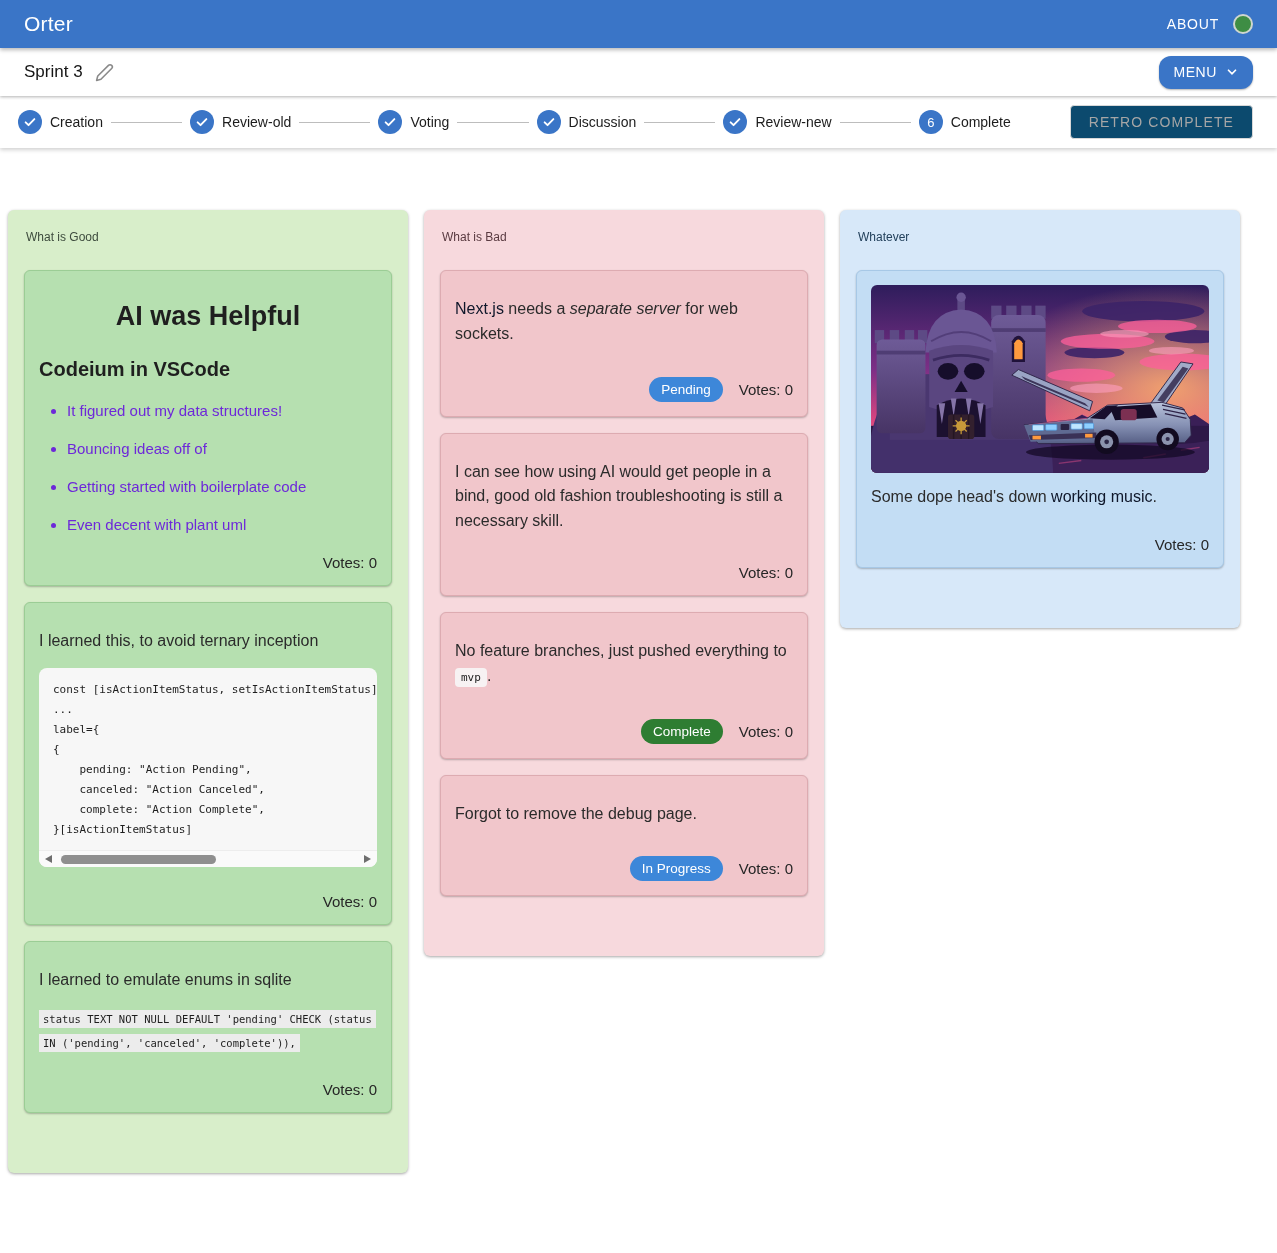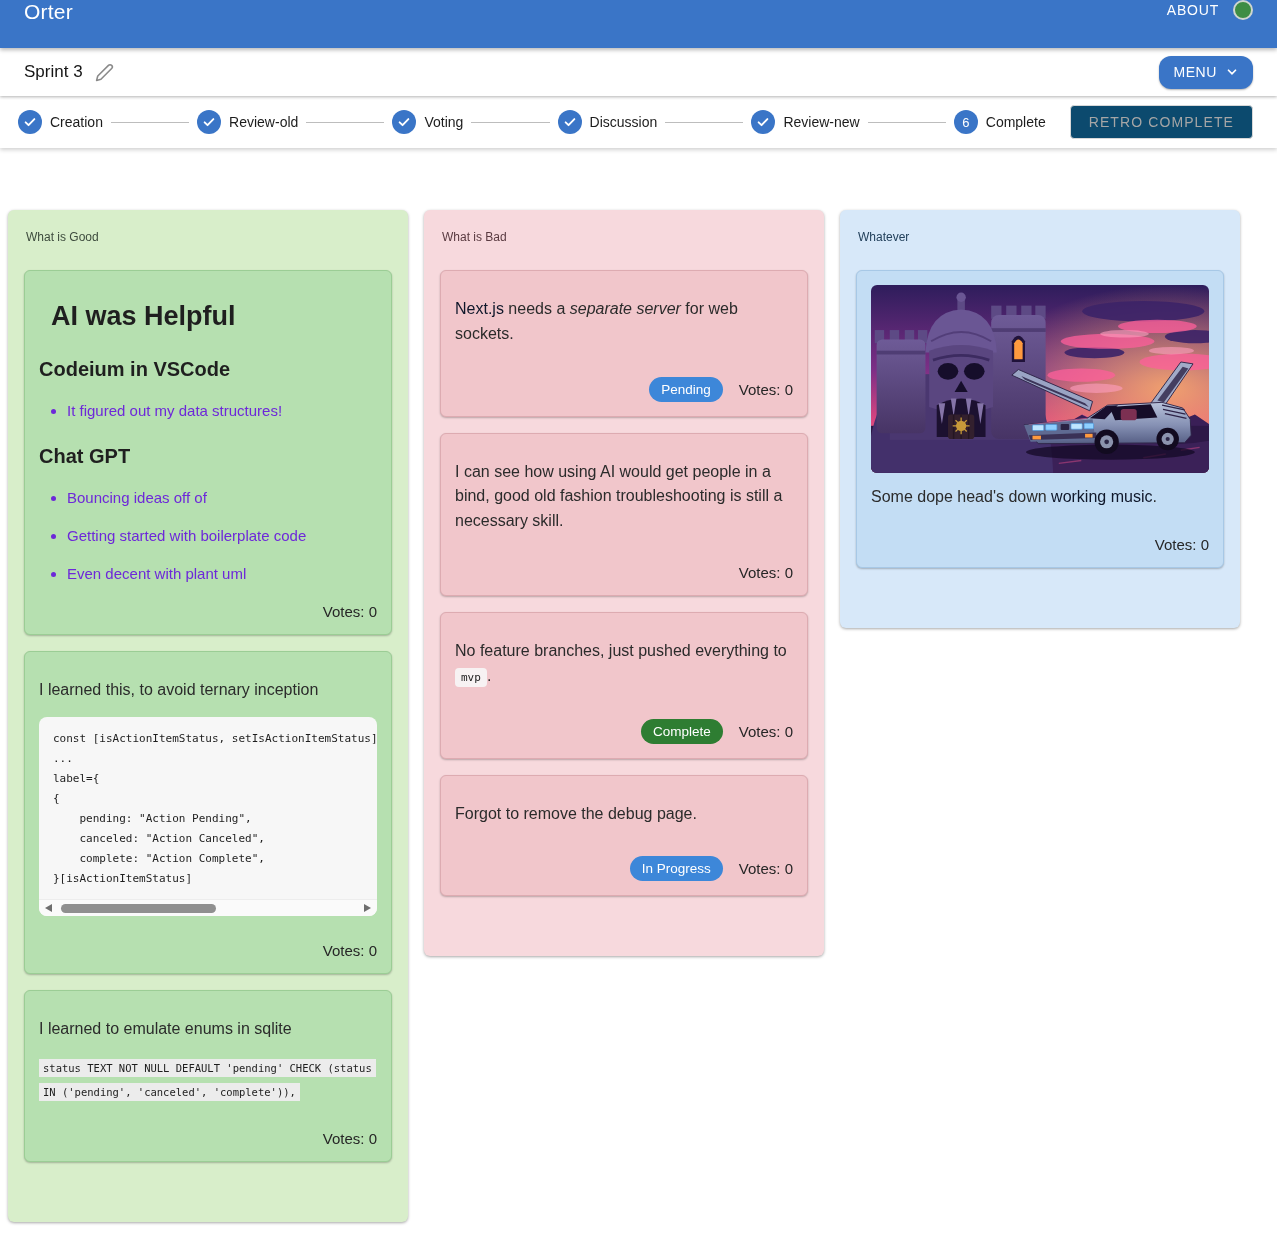--- a/index.html
+++ b/index.html
@@ -1,38 +1,38 @@
 <!DOCTYPE html>
 <html><head>
 <meta charset="utf-8">
 <style>
   * { box-sizing: border-box; }
   html,body { margin:0; padding:0; background:#fff; }
   body { font-family:"Liberation Sans", sans-serif; color:#222; min-width:1277px; }
 
   
-  .appbar { height:48px; background:#3a75c7; display:flex; align-items:flex-start;
+  .appbar { height:48px; background:#3a75c7; display:flex; align-items:center;
             padding:0 24px; color:#fff; box-shadow:0 2px 4px rgba(0,0,0,.28); position:relative; z-index:40; }
   .appbar .title { font-size:21px; font-weight:500; letter-spacing:.2px; }
   .appbar .right { margin-left:auto; display:flex; align-items:center; gap:14px; }
   .appbar .about { font-size:14px; font-weight:500; letter-spacing:.8px; cursor:pointer; }
   .status-dot { width:20px; height:20px; border-radius:50%; background:#3e8d44; border:2px solid #cfd6cf; }
 
   
   .sprintbar { height:48px; background:#fff; display:flex; align-items:center; padding:0 24px;
                box-shadow:0 1px 3px rgba(0,0,0,.30); position:relative; z-index:30; }
   .sprint-name { font-size:17px; color:#161616; }
   .edit-btn { background:none; border:none; padding:4px; margin-left:8px; cursor:pointer; display:flex; align-items:center; }
   .menu-btn { margin-left:auto; background:#3a75c7; color:#fff; border:none; border-radius:12px;
               height:33px; padding:0 14px; font-family:inherit; font-size:14px; font-weight:500; letter-spacing:.6px;
               display:flex; align-items:center; gap:8px; cursor:pointer; box-shadow:0 1px 2px rgba(0,0,0,.3); }
 
   
   .stepperbar { height:52px; background:#fff; display:flex; align-items:center;
-                padding:0 24px 0 18px; box-shadow:0 2px 4px rgba(0,0,0,.18); position:relative; z-index:20; }
+                padding:0 24px 0 18px; box-shadow:0 2px 4px rgba(0,0,0,.18); position:relative; z-index:20;gap:35px; }
   .steps { flex:1; display:flex; align-items:center; }
   .step { display:flex; align-items:center; gap:8px; flex:none; }
   .step-circle { width:24px; height:24px; border-radius:50%; background:#3a75c7; color:#fff;
                  display:flex; align-items:center; justify-content:center; font-size:13px; flex:none; }
   .step-label { font-size:14px; color:#1c1c1c; white-space:nowrap; }
   .connector { flex:1; height:1px; background:#bdbdbd; margin:0 8px; }
   .retro-btn { margin-left:24px; height:34px; padding:0 18px; background:#0c4a6e; border:1px solid #d8d8d8;
                border-radius:4px; color:#a6a6a6; font-family:inherit; font-size:14px; font-weight:500;
                letter-spacing:1.1px; cursor:default; }
 
@@ -46,21 +46,21 @@
   .col-good .col-title { color:#3d4b3d; }
   .col-bad .col-title { color:#5a3b41; }
   .col-whatever .col-title { color:#23415c; }
 
   .card { border-radius:6px; padding:14px; margin-bottom:16px; box-shadow:0 1px 2px rgba(0,0,0,.25); }
   .card:last-child { margin-bottom:0; }
   .card-good { background:#b6e0b0; border:1px solid #9bcd95; }
   .card-bad { background:#f1c6cb; border:1px solid #ddabb1; }
   .card-whatever { background:#c3ddf4; border:1px solid #a7c8e6; }
 
-  .card h1 { font-size:27px; margin:16px 12px 24px; color:#1f1f1f; }
+  .card h1 { font-size:27px; margin:16px 0 24px; color:#1f1f1f;text-align:center; }
   .card h2 { font-size:20px; margin:26px 0 6px; color:#1f1f1f; }
   .card ul { margin:14px 0 10px; padding-left:28px; }
   .card li { font-size:15px; margin:21px 0; color:#6d28d9; }
   .card p.body { font-size:16px; margin:12px 0 14px; color:#2b2b2b; line-height:1.55; }
 
   .votes-row { display:flex; justify-content:flex-end; align-items:center; gap:16px; }
   .votes { font-size:15px; color:#262626; }
   .mt-sm { margin-top:14px; } .mt-md { margin-top:26px; } .mt-lg { margin-top:30px; }
 
   .badge { border-radius:999px; padding:5px 12px; font-size:13.5px; font-weight:500; color:#fff; white-space:nowrap; }
@@ -177,21 +177,20 @@
 
   <section class="column col-good">
     <div class="col-title">What is Good</div>
 
     <article class="card card-good">
       <h1>AI was Helpful</h1>
       <h2>Codeium in VSCode</h2>
       <ul>
         <li>It figured out my data structures!</li>
       </ul>
-      <h2>Chat GPT</h2>
       <ul>
         <li>Bouncing ideas off of</li>
         <li>Getting started with boilerplate code</li>
         <li>Even decent with plant uml</li>
       </ul>
       <div class="votes-row mt-sm">
         <span class="votes">Votes: 0</span>
       </div>
     </article>
 

